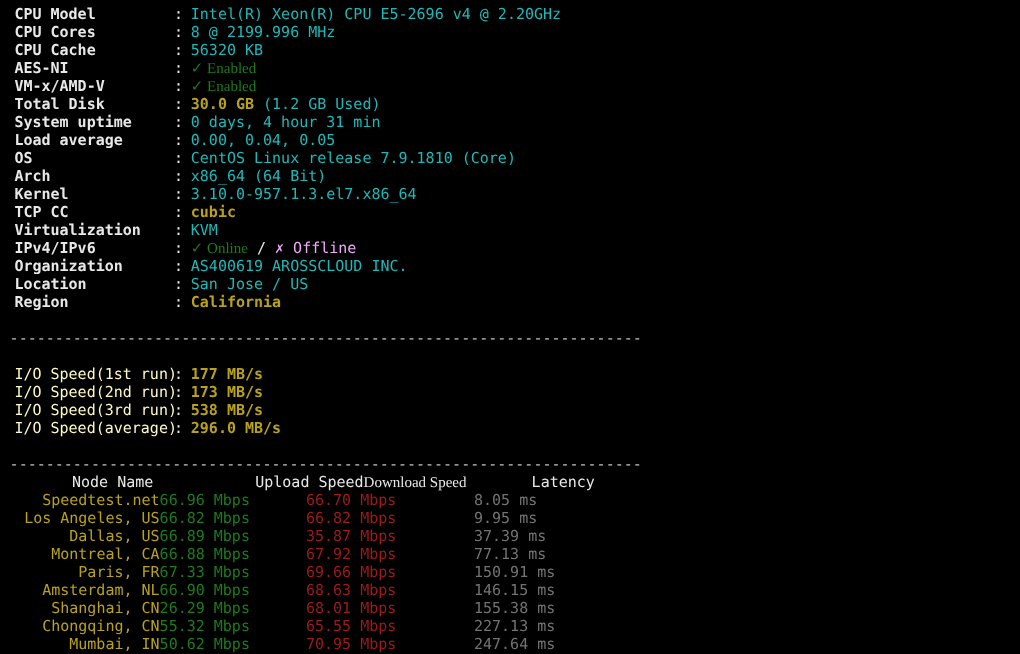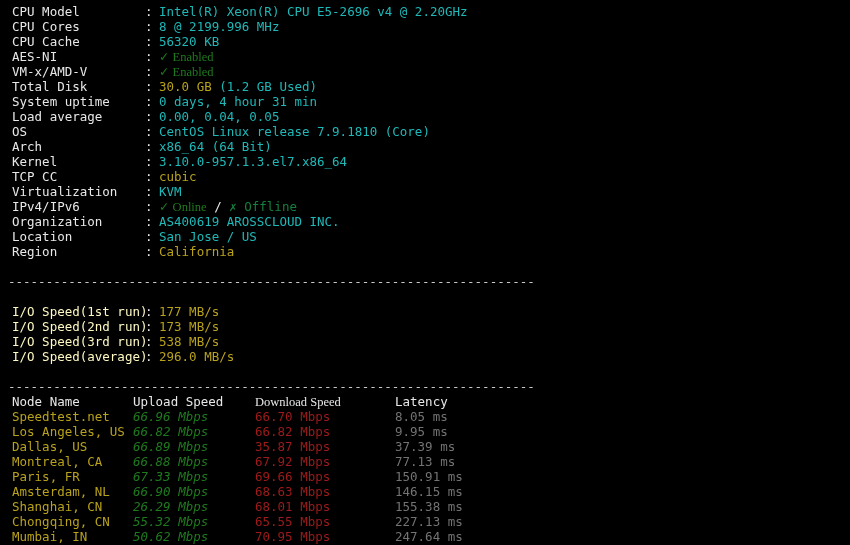--- a/index.html
+++ b/index.html
@@ -38,42 +38,43 @@
     color: #c8c8c8;
     letter-spacing: 0px;
   }
   .blank { height: 15px; }
 
   
   .label {
     display: inline-block;
     width: 133px;
     color: #e8e8e8;
+    font-weight: bold;
   }
   .colon {
     display: inline-block;
     width: 14px;
     color: #e8e8e8;
   }
 
   
   .cy   { color: #1fb8b8; }
-  .ye   { color: #b8a21c; }
+  .ye   { color: #b8a21c; font-weight: bold; }
   .gn   { color: #1f7a1f; font-family: Liberation Serif, serif; }
-  .rd   { color: #15803d; }
+  .rd   { color: #f0abfc; }
   .wh   { color: #e8e8e8; }
 
   
-  .c-node { display: inline-block; width: 121px; color: #b8a21c; }
-  .c-up   { display: inline-block; width: 122px; color: #1f7a1f; font-style: italic; }
+  .c-node { display: inline-block; width: 121px; color: #b8a21c; text-align: right; }
+  .c-up   { display: inline-block; width: 122px; color: #1f7a1f; }
   .c-dn   { display: inline-block; width: 140px; color: #9e1b1b; }
   .c-lat  { display: inline-block; color: #737373; }
 
-  .h-node { display: inline-block; width: 121px; color: #e8e8e8; }
-  .h-up   { display: inline-block; width: 122px; color: #e8e8e8; }
+  .h-node { display: inline-block; width: 121px; color: #e8e8e8; margin-left: 48px; }
+  .h-up   { display: inline-block; width: 122px; color: #e8e8e8; text-align: right; }
   .h-dn   { display: inline-block; width: 140px; color: #e8e8e8; font-family: Liberation Serif, serif; }
   .h-lat  { display: inline-block; color: #e8e8e8; }
 
   
   .io-label { display: inline-block; width: 133px; color: #fef9c3; }
 </style>
 </head>
 <body>
 
 <div class="term">

